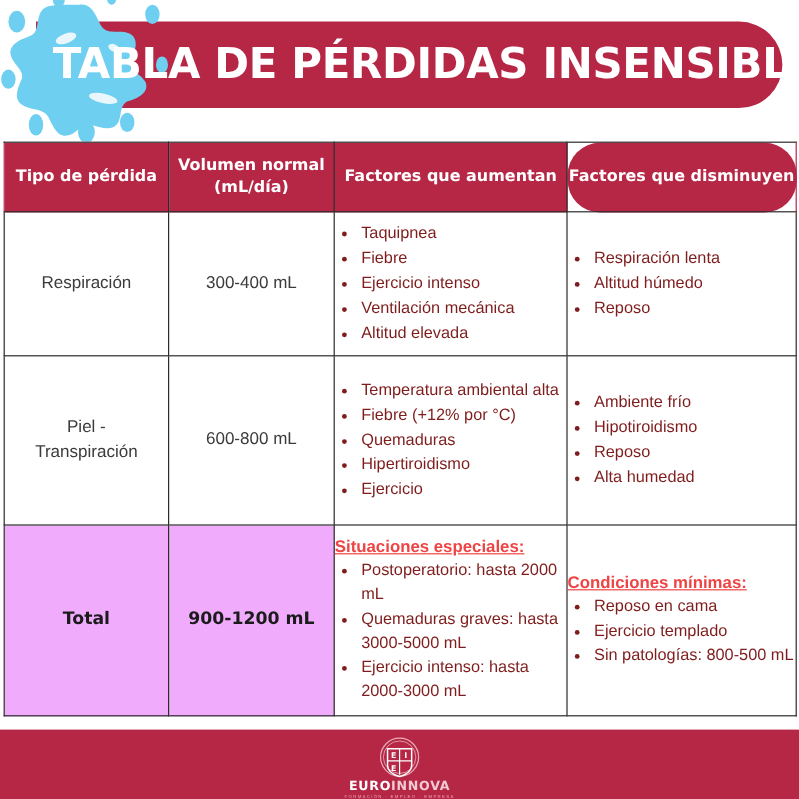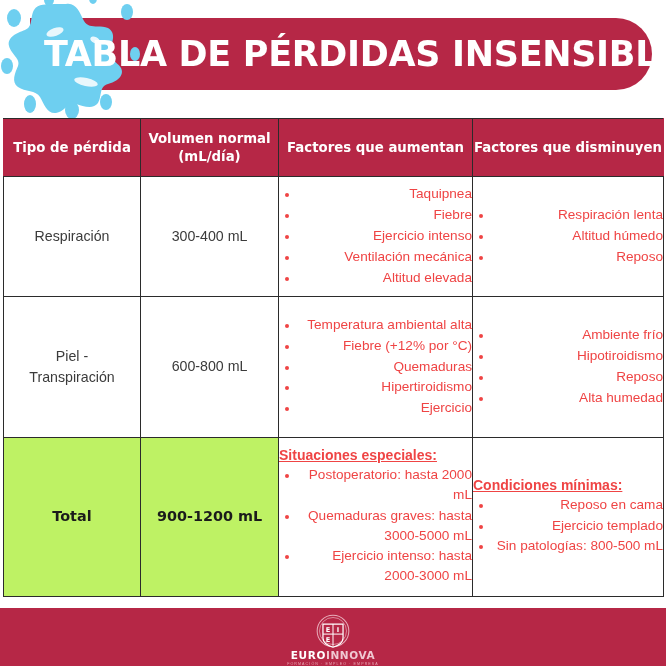--- a/index.html
+++ b/index.html
@@ -87,58 +87,57 @@
     height: 57px;
     text-align: center;
     border-color: #b62746;
     border-left-color: #ffffff;
     border-right-color: #ffffff;
     border-top: 1.4px solid #b62746;
     border-bottom: 1.4px solid #2b2b2b;
     padding: 0 6px;
   }
   thead th:first-child { border-left-color: #b62746; }
-  thead th:last-child  { border-right-color: #b62746; }
+  thead th:last-child  { border-right-color: #b62746; border-radius: 27px; }
 
   .cell-center {
     text-align: center;
     font-size: 14.2px;
     color: #3b3b3b;
     line-height: 1.5;
     padding: 4px 6px;
   }
   .cell-list {
     text-align: left;
     padding: 9px 10px 9px 8px;
   }
   .cell-list ul {
     margin: 0;
     padding: 0 0 0 20px;
     list-style: disc;
   }
   .cell-list li {
     font-size: 13.6px;
-    color: #ef4444;
+    color: #7f1d1d;
     line-height: 1.47;
     margin: 0 0 1px 0;
     padding-left: 2px;
-    text-align: right;
   }
   .cell-list li::marker { font-size: 12px; }
 
   .sub-head {
     display: block;
     font-size: 14px;
     color: #ef4444;
     font-weight: bold;
     text-decoration: underline;
     margin: 0 0 2px 0;
   }
 
-  tr.row-total td { background: #bef264; }
+  tr.row-total td { background: #f0abfc; }
   tr.row-total td.plain-white { background: #ffffff; }
   tr.row-total td.cell-center {
     font-weight: bold;
     color: #1b1b1b;
     font-size: 14.4px;
     font-family: "DejaVu Sans", sans-serif;
   }
 
   .r1 { height: 120px; }
   .r2 { height: 141px; }

